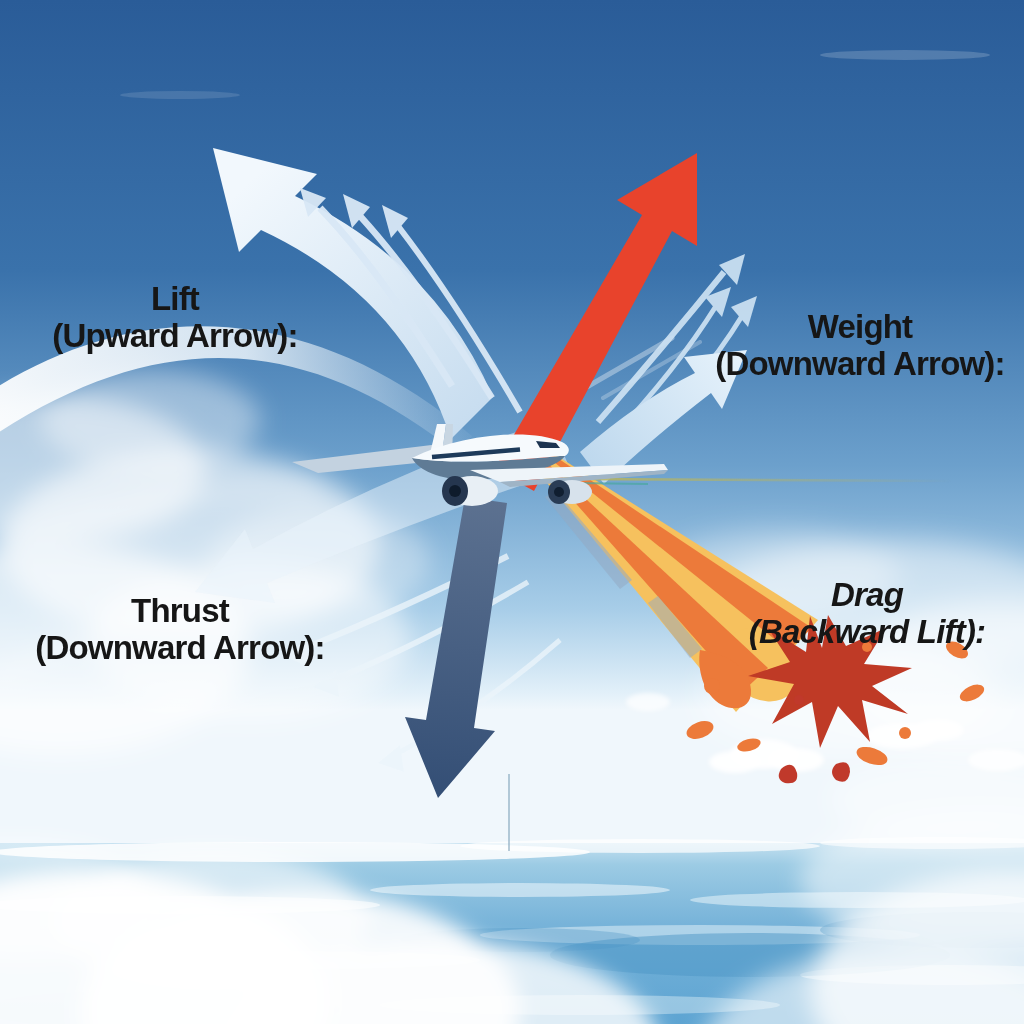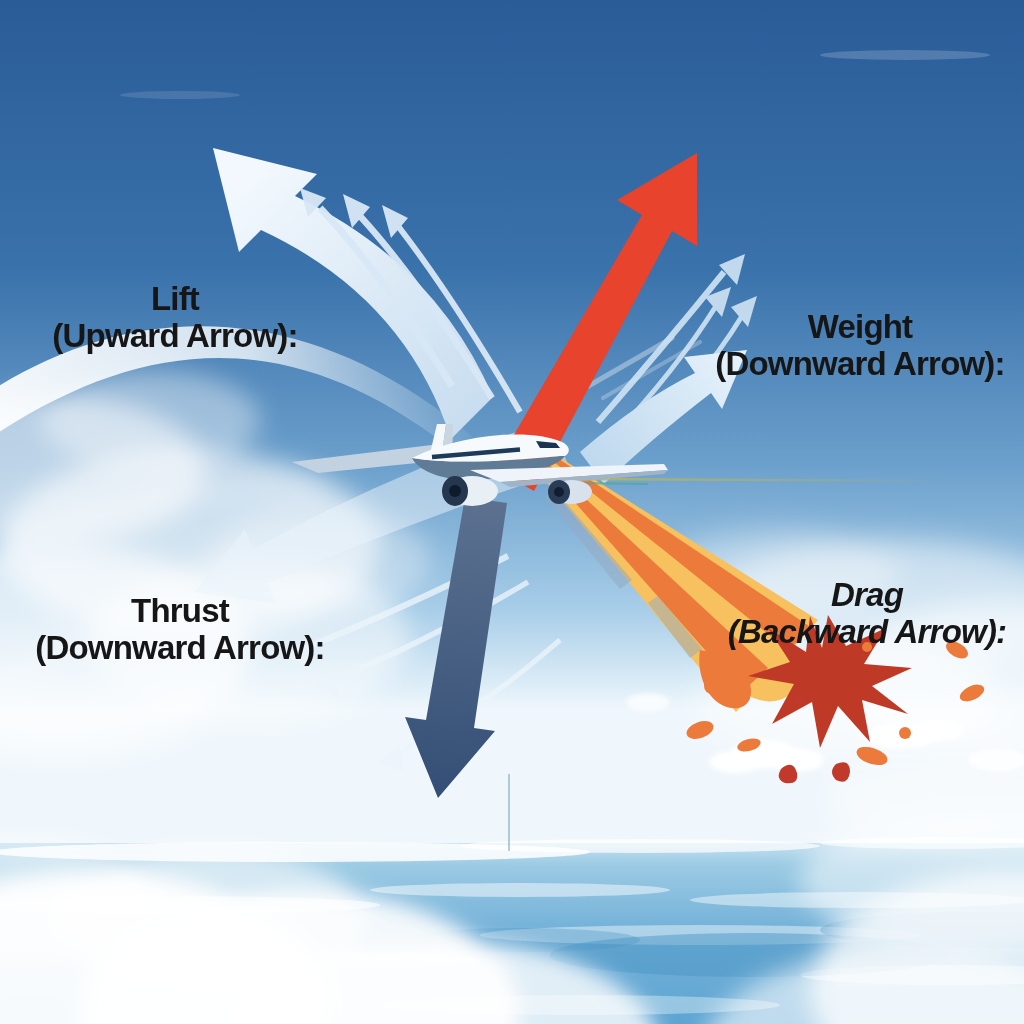--- a/index.html
+++ b/index.html
@@ -246,15 +246,15 @@
   <div class="label" style="left:705px;top:308px;width:310px;">
     <span class="t">Weight</span>
     <span class="s">(Downward Arrow):</span>
   </div>
   <div class="label" style="left:25px;top:592px;width:310px;">
     <span class="t">Thrust</span>
     <span class="s">(Downward Arrow):</span>
   </div>
   <div class="label" style="left:712px;top:576px;width:310px;font-style:italic;">
     <span class="t">Drag</span>
-    <span class="s">(Backward Arrow):</span>
+    <span class="s">(Backward Lift):</span>
   </div>
 </div>
 
 </body></html>

